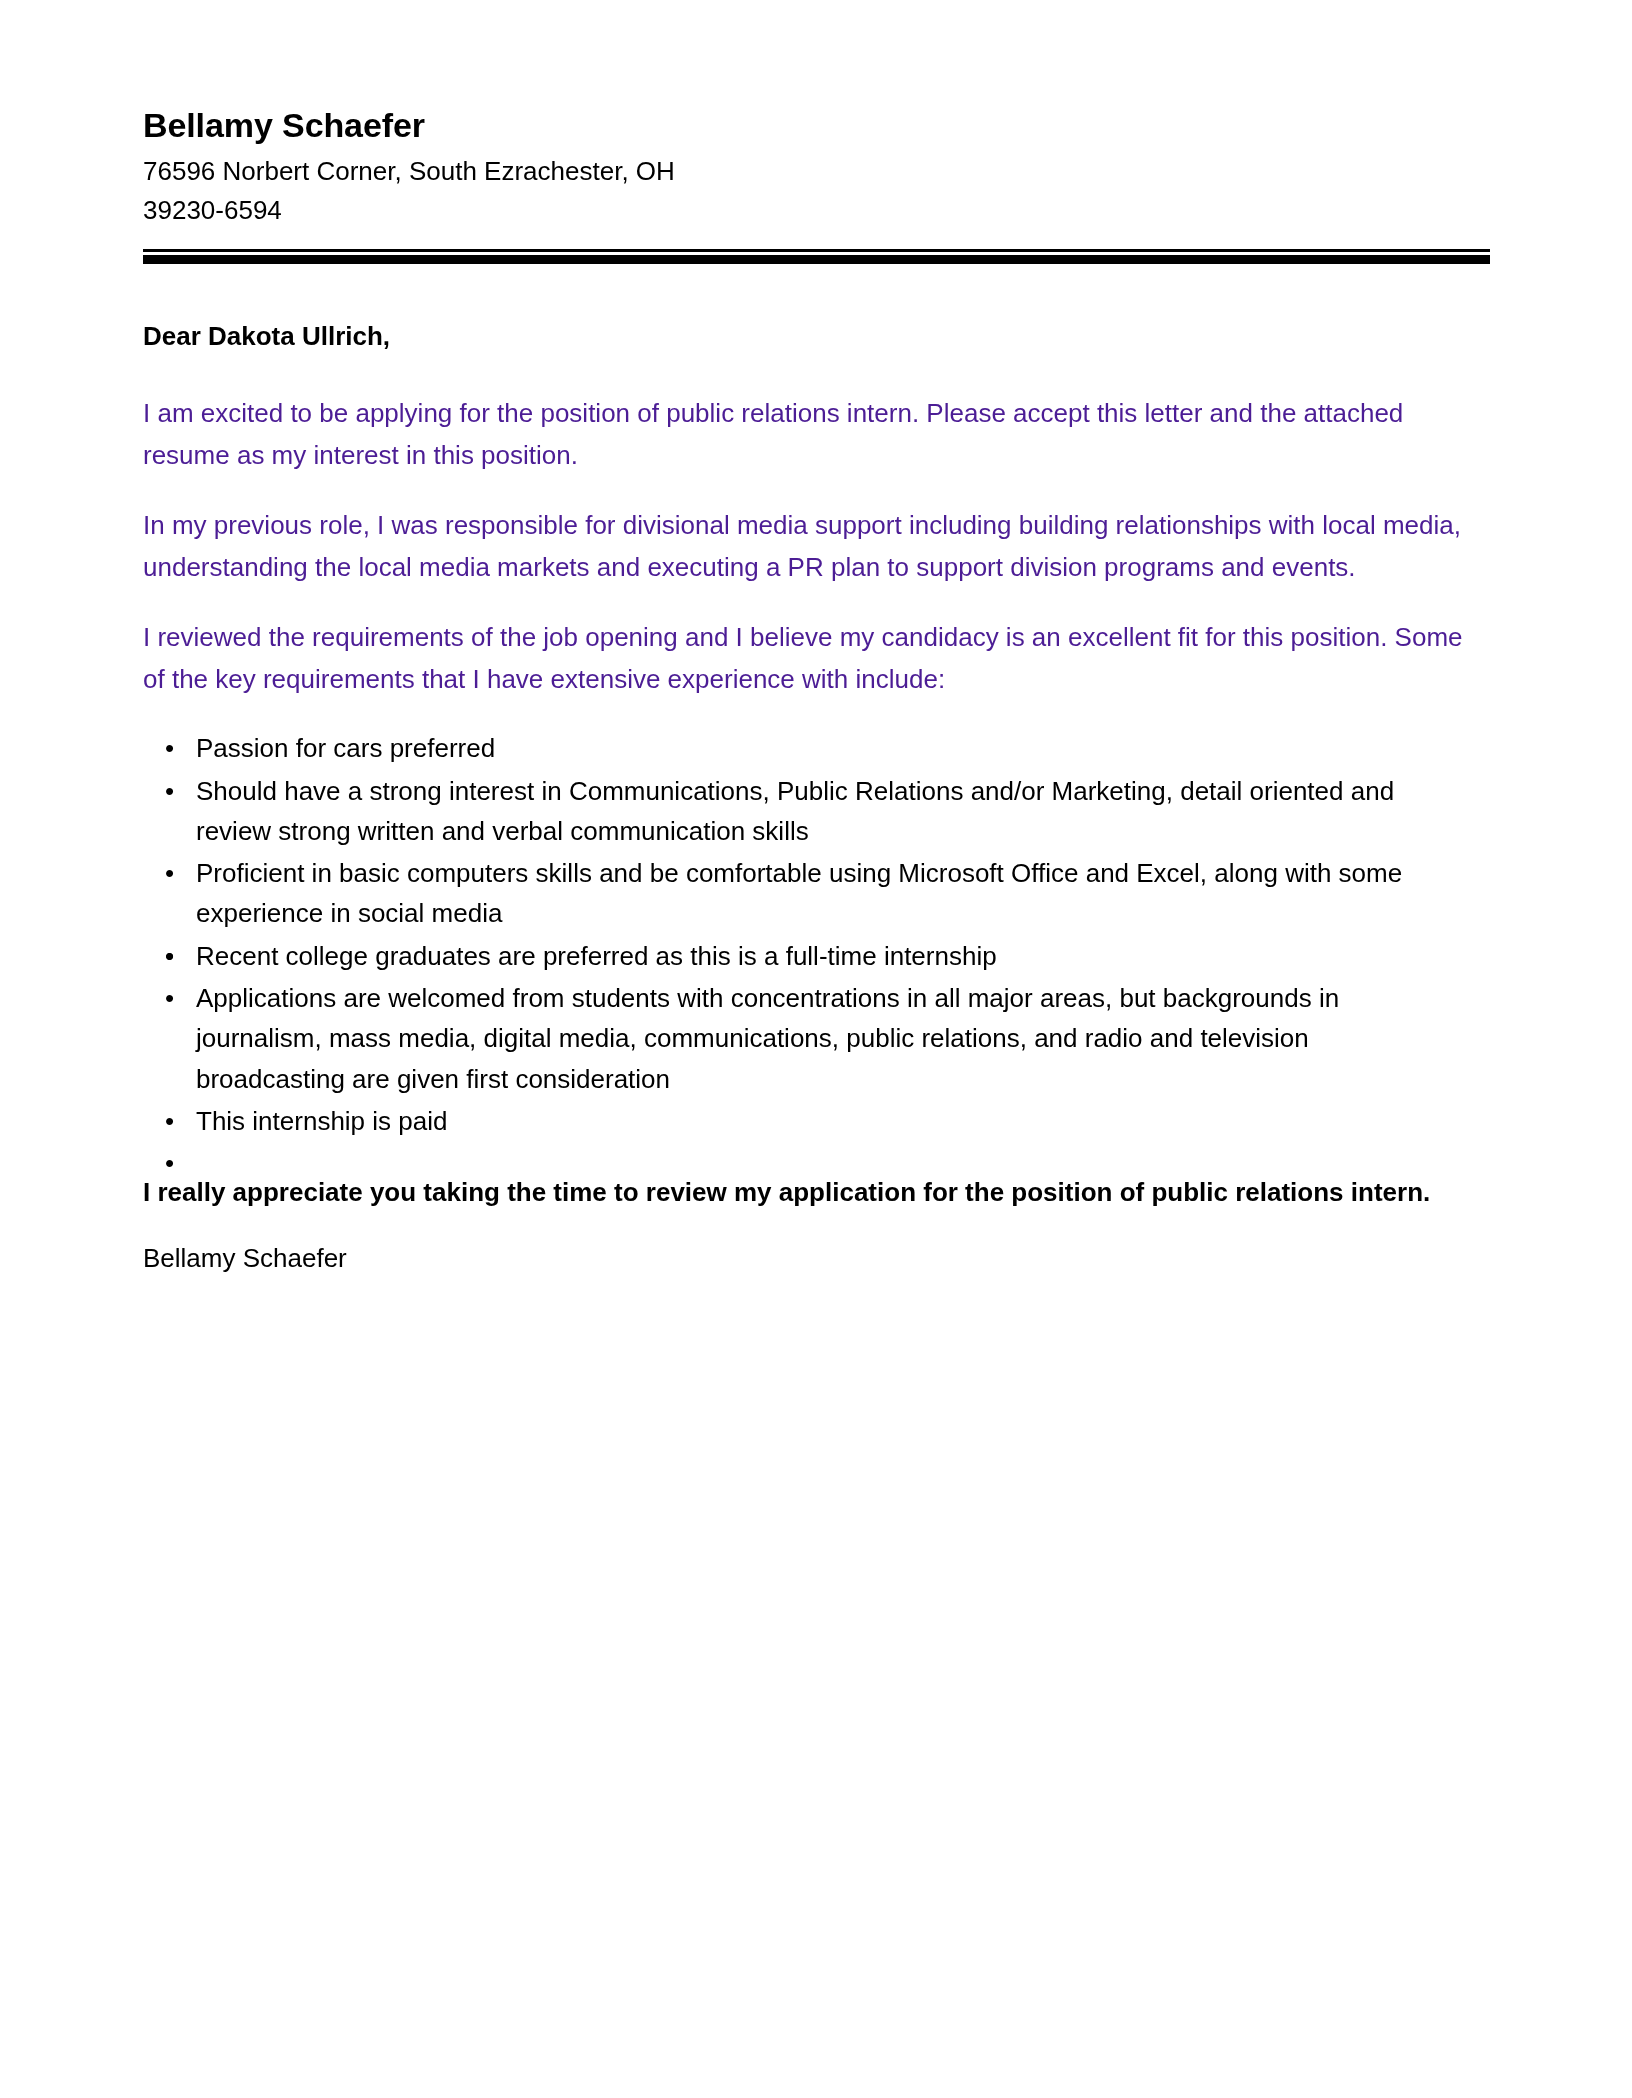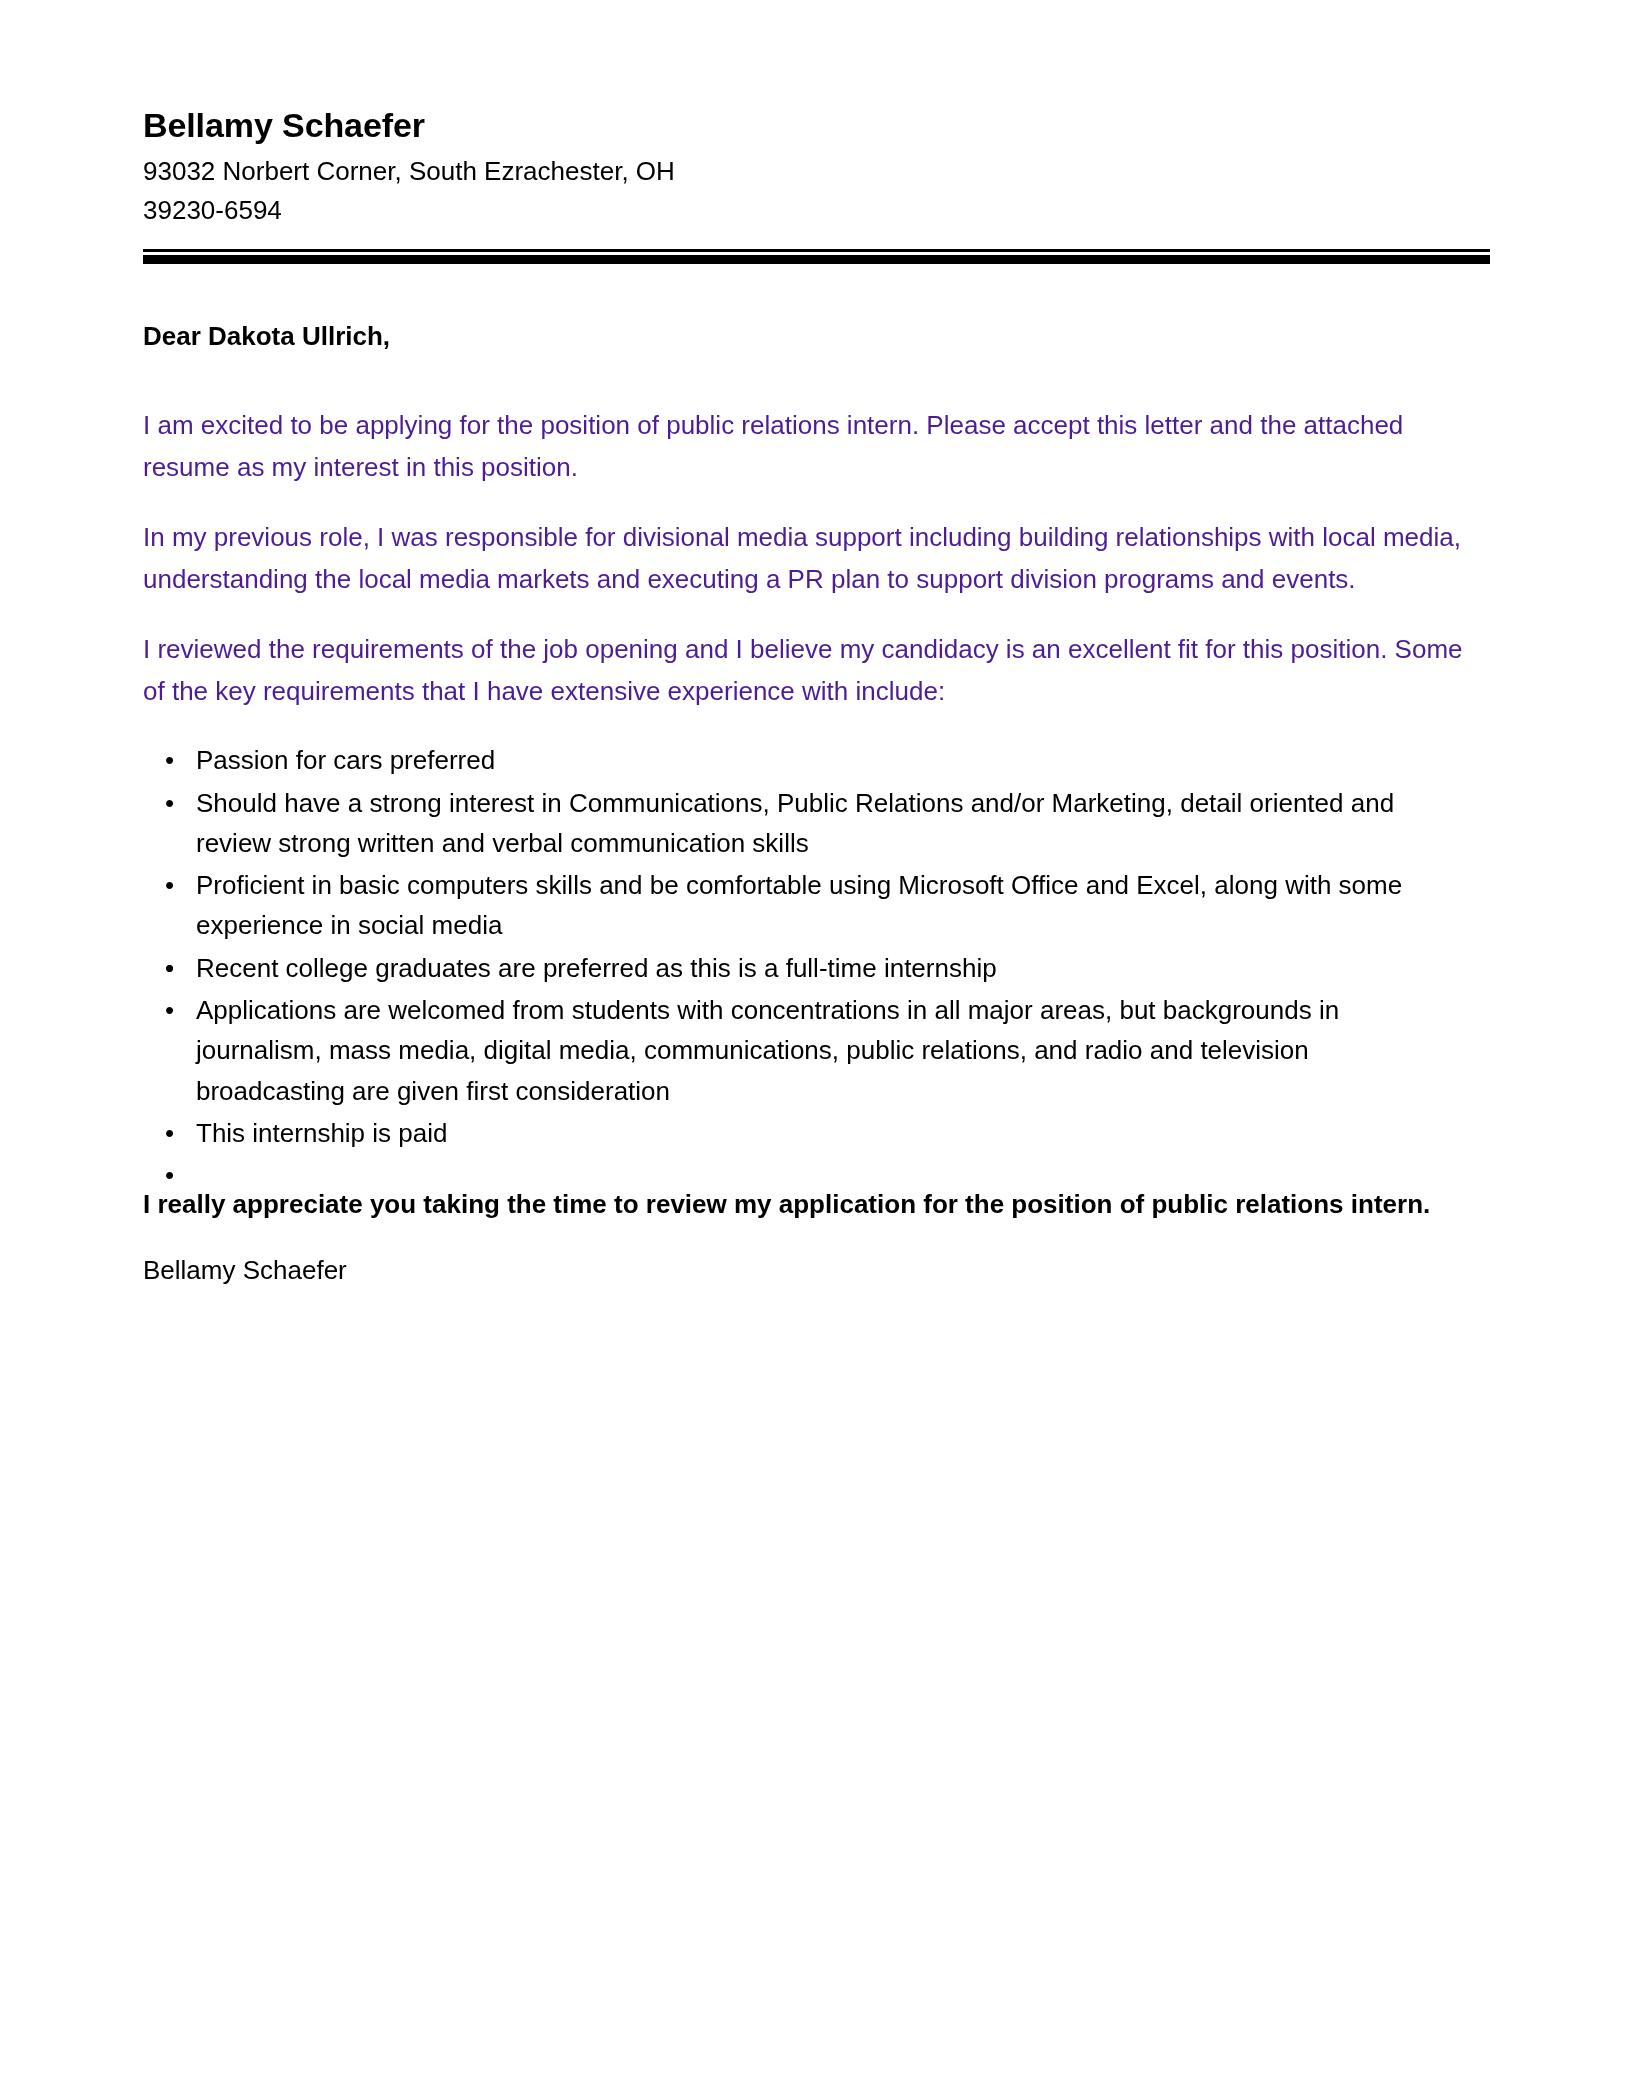--- a/index.html
+++ b/index.html
@@ -69,21 +69,21 @@
 
   
   .letter-body {
     padding-top: 57px;
   }
 
   .salutation {
     font-size: 26px;
     font-weight: bold;
     line-height: 1.5;
-    margin: 0 0 48px 0;
+    margin: 0 0 36px 0;
   }
 
   .para {
     font-size: 26px;
     font-weight: normal;
     line-height: 1.62;
     margin: 0 0 28px 0;
     max-width: 1320px;
     color: #4c1d95;
   }
@@ -128,21 +128,21 @@
     margin: 0;
   }
 </style>
 </head>
 <body>
 
 <div class="page">
 
   <div class="letterhead">
     <h1 class="sender-name">Bellamy Schaefer</h1>
-    <p class="sender-address-line">93032 Norbert Corner, South Ezrachester, OH</p>
+    <p class="sender-address-line">76596 Norbert Corner, South Ezrachester, OH</p>
     <p class="sender-address-line">39230-6594</p>
 
     <div class="divider">
       <div class="rule-thin"></div>
       <div class="rule-thick"></div>
     </div>
   </div>
 
   <div class="letter-body">
 

